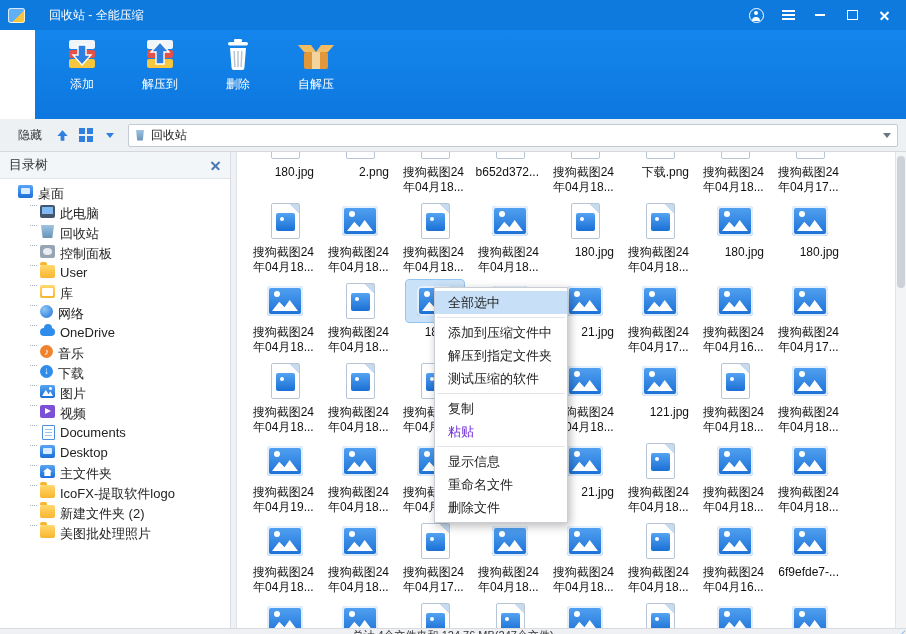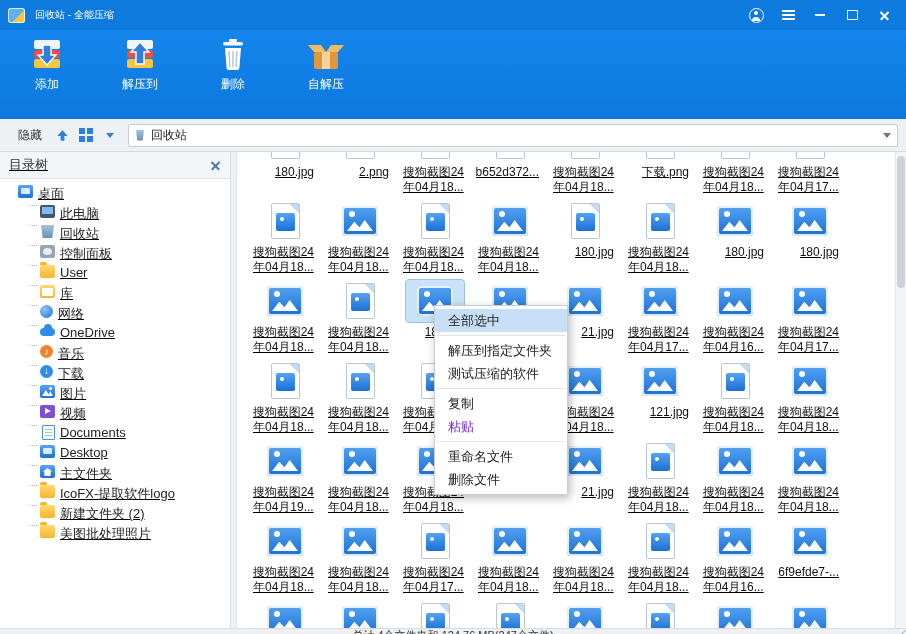--- a/index.html
+++ b/index.html
@@ -3,56 +3,56 @@
 <meta charset="utf-8">
 <style>
   html,body{margin:0;padding:0;background:#8a8a8a;}
   .window{position:relative;width:906px;height:634px;background:#fff;overflow:hidden;
           font-family:"Liberation Sans","DejaVu Sans",sans-serif;-webkit-font-smoothing:antialiased;}
 
   
   .titlebar{height:30px;background:#0f7ade;display:flex;align-items:center;padding:0 0 0 8px;}
   .app-icon{width:17px;height:15px;border-radius:3px;background:linear-gradient(135deg,#5fb0f6 0 58%,#f5c63e 58%);
             box-shadow:inset 0 0 0 1px rgba(255,255,255,.75);flex:none;}
-  .title-text{color:#fff;font-size:10px;margin-left:10px;}
+  .title-text{color:#fff;font-size:12px;margin-left:24px;}
   .tb-right{margin-left:auto;display:flex;align-items:center;gap:12px;padding-right:12px;}
   .tb-btn{width:20px;height:24px;display:flex;align-items:center;justify-content:center;cursor:default;}
   .member-ico{width:13px;height:13px;border:1.5px solid #fff;border-radius:50%;position:relative;}
   .member-ico::before{content:"";position:absolute;top:2px;left:4.5px;width:4px;height:4px;border-radius:50%;background:#fff;}
   .member-ico::after{content:"";position:absolute;bottom:1px;left:2.5px;width:8px;height:4px;border-radius:4px 4px 0 0;background:#fff;}
   .burger{width:13px;height:2px;background:#fff;box-shadow:0 -4px 0 #fff,0 4px 0 #fff;}
   .min-ico{width:10px;height:2px;background:#fff;}
   .max-ico{width:9px;height:8px;border:1.3px solid #fff;}
   .close-ico{width:11px;height:11px;position:relative;}
   .close-ico::before,.close-ico::after{content:"";position:absolute;top:5px;left:0;width:11px;height:1.6px;background:#fff;}
   .close-ico::before{transform:rotate(45deg);} .close-ico::after{transform:rotate(-45deg);}
 
   
   .toolbar{height:82px;background:linear-gradient(#1485ec,#0d78df);display:flex;align-items:flex-start;
-           padding:7px 0 0 14px;gap:27px;}
+           padding:7px 0 0 14px;gap:12px;margin-left:35px;}
   .tool-btn{width:66px;display:flex;flex-direction:column;align-items:center;gap:3px;color:#fff;font-size:12px;cursor:default;}
   .tool-btn svg{display:block;}
 
   
   .addressrow{height:32px;background:#eef1f4;border-bottom:1px solid #d5d9dd;display:flex;align-items:center;padding:0 8px 0 10px;}
   .hide-btn{font-size:12px;color:#333;padding:3px 8px;cursor:default;}
   .icon-btn{width:24px;height:22px;display:flex;align-items:center;justify-content:center;cursor:default;}
   .grid-ico{position:relative;width:14px;height:14px;}
   .grid-ico::before{content:"";position:absolute;top:0;left:0;width:6px;height:6px;background:#2e7fe0;
                     box-shadow:8px 0 0 #2e7fe0,0 8px 0 #2e7fe0,8px 8px 0 #2e7fe0;}
   .caret-blue{width:0;height:0;border-left:4px solid transparent;border-right:4px solid transparent;border-top:5px solid #2e7fe0;}
   .caret-gray{width:0;height:0;border-left:4px solid transparent;border-right:4px solid transparent;border-top:5px solid #6b7682;}
   .address-input{flex:1;height:21px;margin-left:6px;background:#fff;border:1px solid #c3cbd4;border-radius:2px;
                  display:flex;align-items:center;padding:0 6px;font-size:12px;color:#222;}
   .mini-recycle{width:10px;height:11px;background:linear-gradient(#9fc3e2,#6a93b8);
                 clip-path:polygon(10% 0,90% 0,78% 100%,22% 100%);margin-right:6px;flex:none;}
   .address-text{flex:1;}
 
   
-  .content{display:flex;height:476px;text-decoration:underline;}
+  .content{display:flex;height:476px;}
   .sidebar{width:230px;border-right:1px solid #d9dde2;background:#fff;flex:none;display:flex;flex-direction:column;}
   .sidebar-header{height:26px;background:#f3f6f9;border-bottom:1px solid #e1e5ea;display:flex;align-items:center;
                   justify-content:space-between;padding:0 9px;font-size:13px;color:#333;flex:none;}
   .panel-close{width:11px;height:11px;position:relative;cursor:default;}
   .panel-close::before,.panel-close::after{content:"";position:absolute;top:5px;left:0;width:11px;height:1.5px;background:#4a7ab0;}
   .panel-close::before{transform:rotate(45deg);} .panel-close::after{transform:rotate(-45deg);}
   .tree{padding-top:6px;overflow:hidden;}
   .tree-item{height:20px;display:flex;align-items:flex-start;font-size:13px;color:#222;cursor:default;white-space:nowrap;}
   .lvl0{padding-left:18px;} .lvl1{padding-left:30px;}
   .lvl1::before{content:"";width:7px;height:0;border-top:1px dotted #a9b4c0;margin-right:3px;flex:none;}
@@ -113,21 +113,21 @@
   .fico-doc::before{content:"";position:absolute;left:4px;right:4px;top:9px;bottom:7px;
                     background:linear-gradient(180deg,#54a3f2,#1a6fd4);border-radius:2px;}
   .fico-doc::after{content:"";position:absolute;left:8px;top:13px;width:4px;height:4px;border-radius:50%;background:#fff;}
   .fname{margin-top:3px;font-size:12px;line-height:15px;color:#111;text-align:center;white-space:pre-line;
          height:30px;overflow:hidden;max-width:74px;}
 
   .vscroll{position:absolute;top:0;right:0;bottom:0;width:10px;background:#f3f4f6;border-left:1px solid #e2e4e8;}
   .vthumb{position:absolute;top:4px;left:1px;right:1px;height:132px;background:#cdd2d8;border-radius:4px;}
 
   
-  .context-menu{position:absolute;left:434px;top:305px;width:132px;background:#fff;border:1px solid #c9ced4;
+  .context-menu{position:absolute;left:434px;top:287px;width:132px;background:#fff;border:1px solid #c9ced4;
                 box-shadow:2px 3px 9px rgba(0,0,0,.28);padding:3px 0;z-index:10;font-size:13px;}
   .mi{height:23px;line-height:23px;padding:0 13px;color:#222;cursor:default;white-space:nowrap;}
   .mi-highlight{background:#c7e0f7;}
   .mi-disabled{color:#6d28d9;}
   .mi-separator{height:1px;background:#e2e4e8;margin:3px 2px;padding:0;line-height:0;}
 
   
   .statusbar{height:14px;background:#eef0f3;border-top:1px solid #d8dbdf;font-size:11px;line-height:13px;color:#333;
              text-align:center;position:relative;}
   .grip{position:absolute;right:1px;bottom:1px;width:12px;height:12px;
@@ -765,32 +765,34 @@
     <span>总计 4个文件夹和 124.76 MB(247个文件)</span>
     <span class="grip"></span>
   </div>
 
   <div class="context-menu">
 
       <div class="mi mi-highlight">全部选中</div>
 
       <div class="mi mi-separator"></div>
 
+      <div class="mi mi-normal">添加到压缩文件中</div>
 
       <div class="mi mi-normal">解压到指定文件夹</div>
 
       <div class="mi mi-normal">测试压缩的软件</div>
 
       <div class="mi mi-separator"></div>
 
       <div class="mi mi-normal">复制</div>
 
       <div class="mi mi-disabled">粘贴</div>
 
       <div class="mi mi-separator"></div>
 
+      <div class="mi mi-normal">显示信息</div>
 
       <div class="mi mi-normal">重命名文件</div>
 
       <div class="mi mi-normal">删除文件</div>
     </div>
 
 </div>
 
 </body></html>

